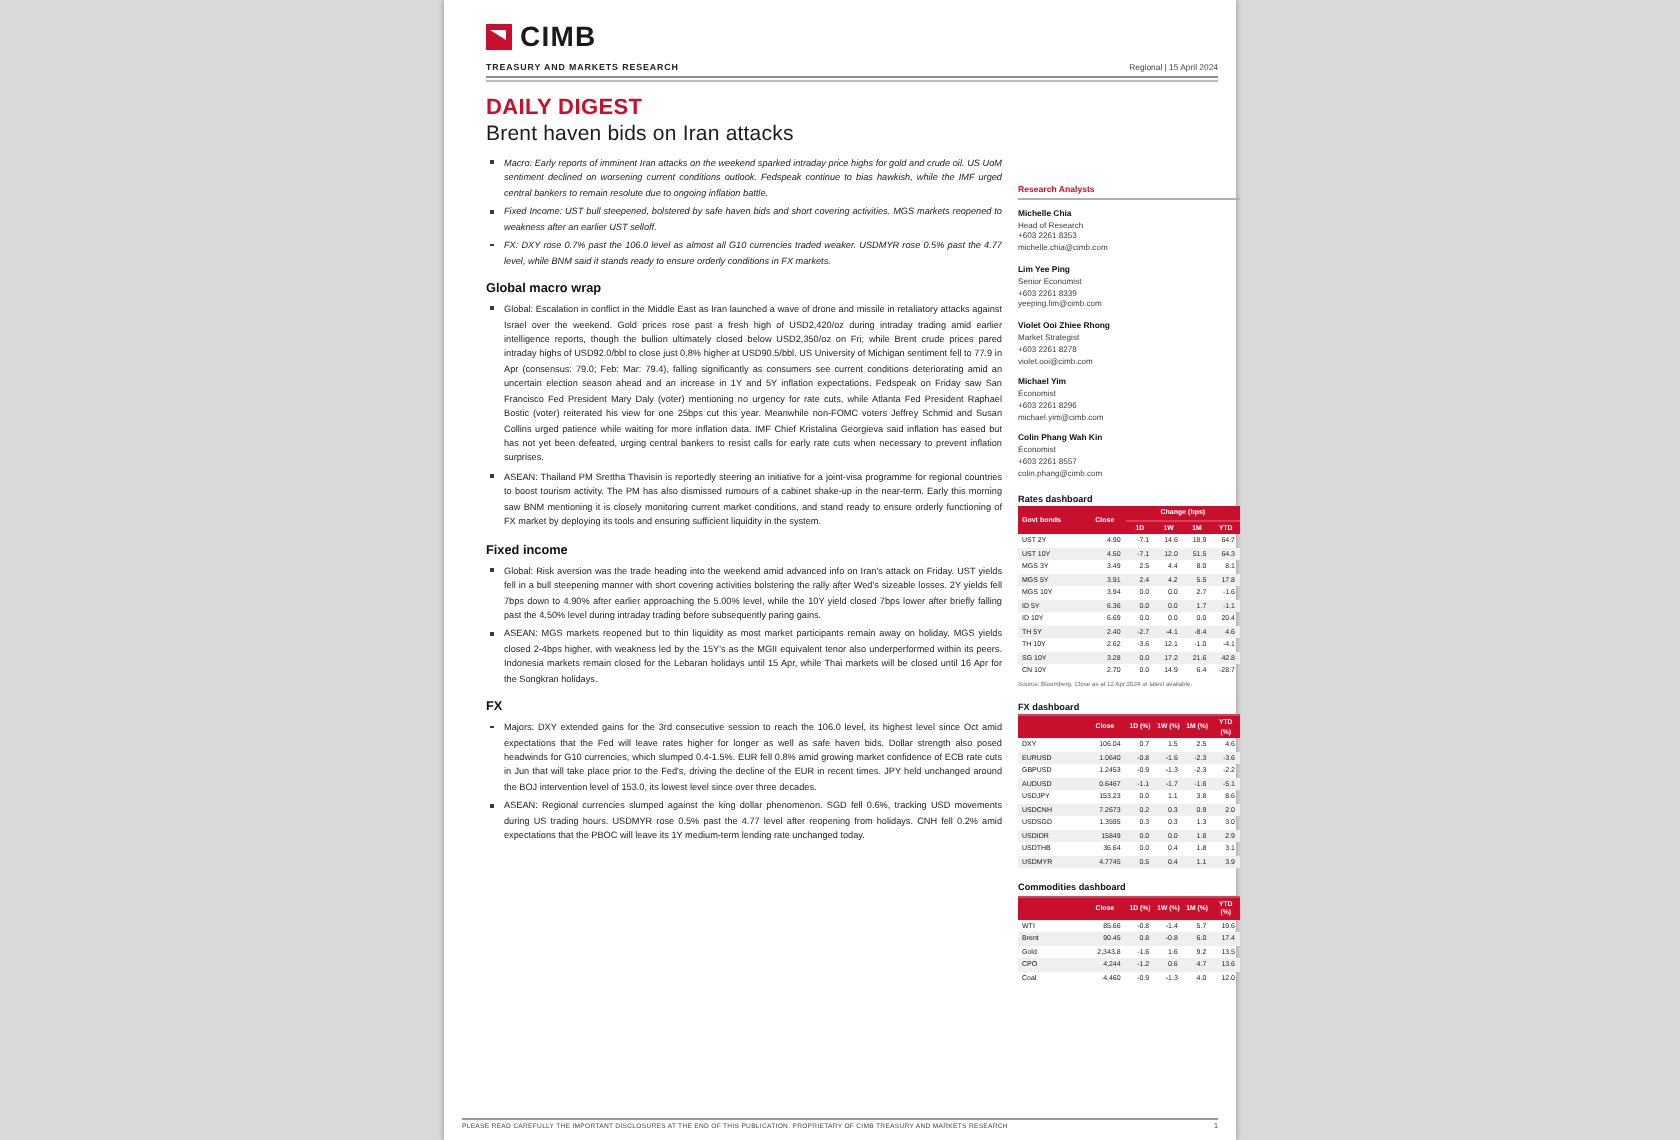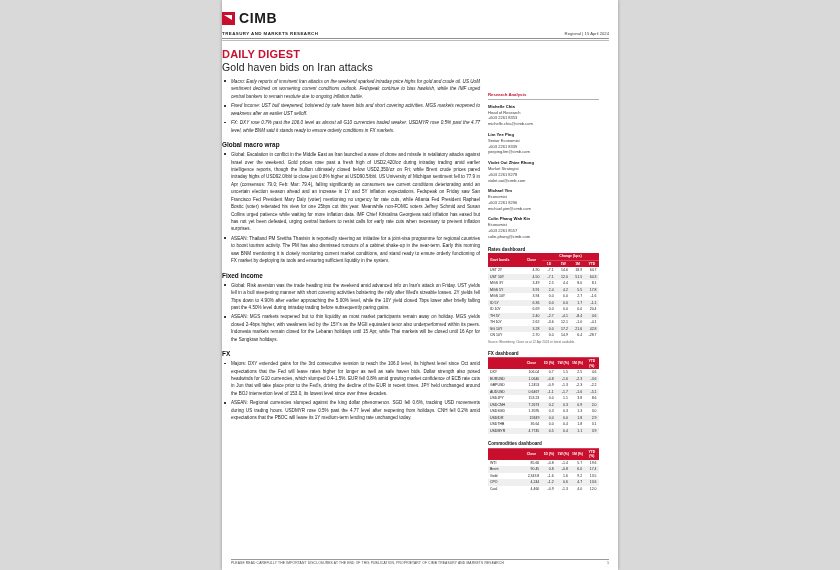--- a/index.html
+++ b/index.html
@@ -6,21 +6,21 @@
   body{
     width:840px;height:570px;overflow:hidden;
     background:#d9d9d9;
     font-family:"Liberation Sans", sans-serif;
   }
   .page{
     position:absolute;left:222px;top:0;width:396px;height:570px;
     background:#ffffff;
     box-shadow:0 0 3px rgba(0,0,0,.35);
     box-sizing:border-box;
-    padding:8px 9px 0 0;
+    padding:8px 9px 0 21px;
   }
   
   .brandrow{display:flex;align-items:center;gap:4px;margin:2px 0 5px 0;}
   .logo-mark{
     width:13px;height:13px;background:#c8102e;position:relative;flex:0 0 auto;
   }
   .logo-mark:after{
     content:"";position:absolute;left:2px;top:3.5px;width:8px;height:5px;
     background:#ffffff;
     clip-path:polygon(0 0,100% 0,100% 100%);
@@ -106,21 +106,21 @@
     <span class="logo-mark"></span>
     <span class="logo-text">CIMB</span>
   </div>
   <div class="subbrand-row">
     <span class="subbrand">TREASURY AND MARKETS RESEARCH</span>
     <span class="edition">Regional | 15 April 2024</span>
   </div>
   <div class="rule-thin"></div>
 
   <h1 class="digest">DAILY DIGEST</h1>
-  <h2 class="headline">Gold haven bids on Iran attacks</h2>
+  <h2 class="headline">Brent haven bids on Iran attacks</h2>
 
   <div class="body">
 
     <div class="colmain">
 
       <ul class="bul summary">
         <li>Macro: Early reports of imminent Iran attacks on the weekend sparked intraday price highs for gold and crude oil. US UoM sentiment declined on worsening current conditions outlook. Fedspeak continue to bias hawkish, while the IMF urged central bankers to remain resolute due to ongoing inflation battle.</li>
         <li>Fixed Income: UST bull steepened, bolstered by safe haven bids and short covering activities. MGS markets reopened to weakness after an earlier UST selloff.</li>
         <li>FX: DXY rose 0.7% past the 106.0 level as almost all G10 currencies traded weaker. USDMYR rose 0.5% past the 4.77 level, while BNM said it stands ready to ensure orderly conditions in FX markets.</li>
       </ul>

